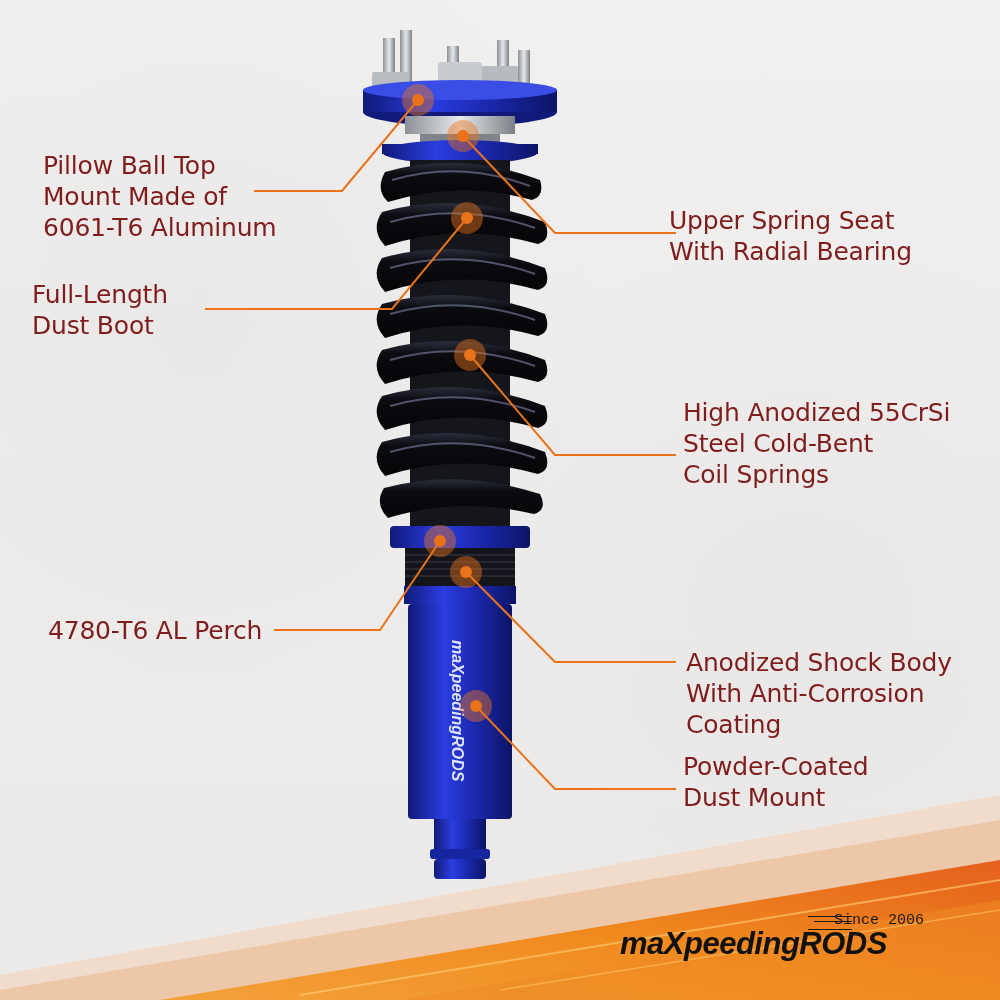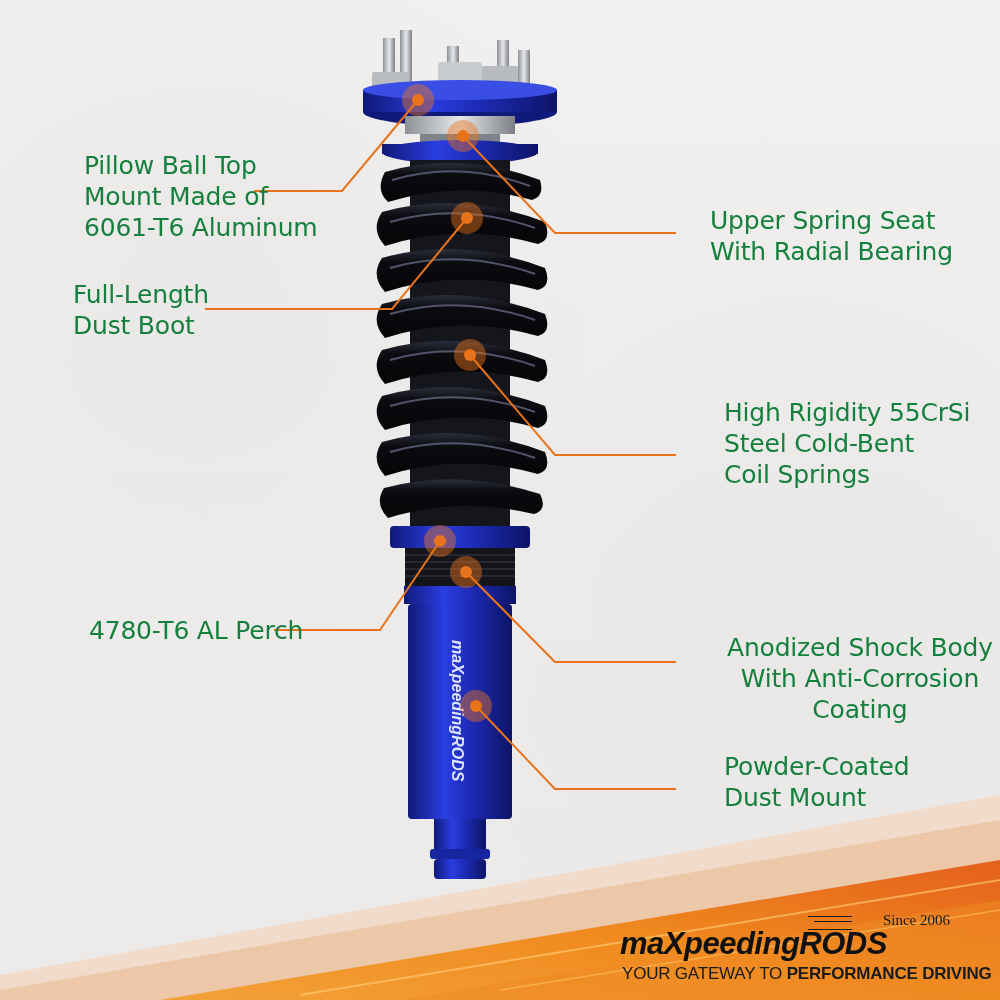--- a/index.html
+++ b/index.html
@@ -11,35 +11,34 @@
   .bg-texture {
     position: absolute; inset: 0;
     background:
       radial-gradient(circle at 20% 30%, rgba(0,0,0,0.025) 0, transparent 40%),
       radial-gradient(circle at 80% 60%, rgba(0,0,0,0.02) 0, transparent 45%),
       linear-gradient(180deg, #f1f0ee 0%, #ebeae8 100%);
   }
   .swoosh { position: absolute; left: 0; top: 0; width: 1000px; height: 1000px; }
 
   .label {
-    position: absolute; color: #15803d; font-size: 25px; line-height: 31px;
+    position: absolute; color: #7f1d1d; font-size: 25px; line-height: 31px;
     font-family: "DejaVu Sans", sans-serif; font-weight: 500; letter-spacing: -0.2px;
     white-space: pre-line;
-    margin-left: 41px;
   }
   .leaders { position: absolute; left: 0; top: 0; width: 1000px; height: 1000px; pointer-events: none; }
 
   .product { position: absolute; left: 0; top: 0; width: 1000px; height: 1000px; }
 
   .brand {
     position: absolute; left: 620px; top: 912px; width: 330px; height: 70px;
   }
   .brand-since {
-    position: absolute; right: 0; top: 0px; font-size: 15px; color: #1a1a1a;
-    font-family: Liberation Serif, serif;
+    position: absolute; right: 26px; top: 0px; font-size: 15px; color: #1a1a1a;
+    font-family: Liberation Mono, monospace;
   }
   .brand-lines {
     position: absolute; right: 98px; top: 4px; width: 44px; height: 12px;
     border-top: 1.5px solid #1a1a1a; border-bottom: 1.5px solid #1a1a1a;
   }
   .brand-lines::after { content:""; position:absolute; left:6px; right:0; top:4px; border-top:1.5px solid #1a1a1a; }
   .brand-name {
     position: absolute; left: 0; top: 14px; font-size: 31px; font-weight: 900; font-style: italic;
     color: #111; font-family: "Liberation Sans", sans-serif; letter-spacing: -0.5px;
   }
@@ -182,27 +181,26 @@
 
 <div class="label" style="left:43px; top:150px;">Pillow Ball Top
 Mount Made of
 6061-T6 Aluminum</div>
 <div class="label" style="left:32px; top:279px;">Full-Length
 Dust Boot</div>
 <div class="label" style="left:48px; top:615px;">4780-T6 AL Perch</div>
 
 <div class="label" style="left:669px; top:205px;">Upper Spring Seat
 With Radial Bearing</div>
-<div class="label" style="left:683px; top:397px;">High Rigidity 55CrSi
+<div class="label" style="left:683px; top:397px;">High Anodized 55CrSi
 Steel Cold-Bent
 Coil Springs</div>
-<div class="label" style="left:686px; top:632px;text-align:center;">Anodized Shock Body
+<div class="label" style="left:686px; top:647px;">Anodized Shock Body
 With Anti-Corrosion
 Coating</div>
 <div class="label" style="left:683px; top:751px;">Powder-Coated
 Dust Mount</div>
 
 <div class="brand">
   <div class="brand-lines"></div>
   <div class="brand-since">Since 2006</div>
   <div class="brand-name">maXpeedingRODS</div>
-  <div class="brand-tagline"><span>YOUR GATEWAY TO </span><b>PERFORMANCE DRIVING</b></div>
 </div>
 
 </body></html>

